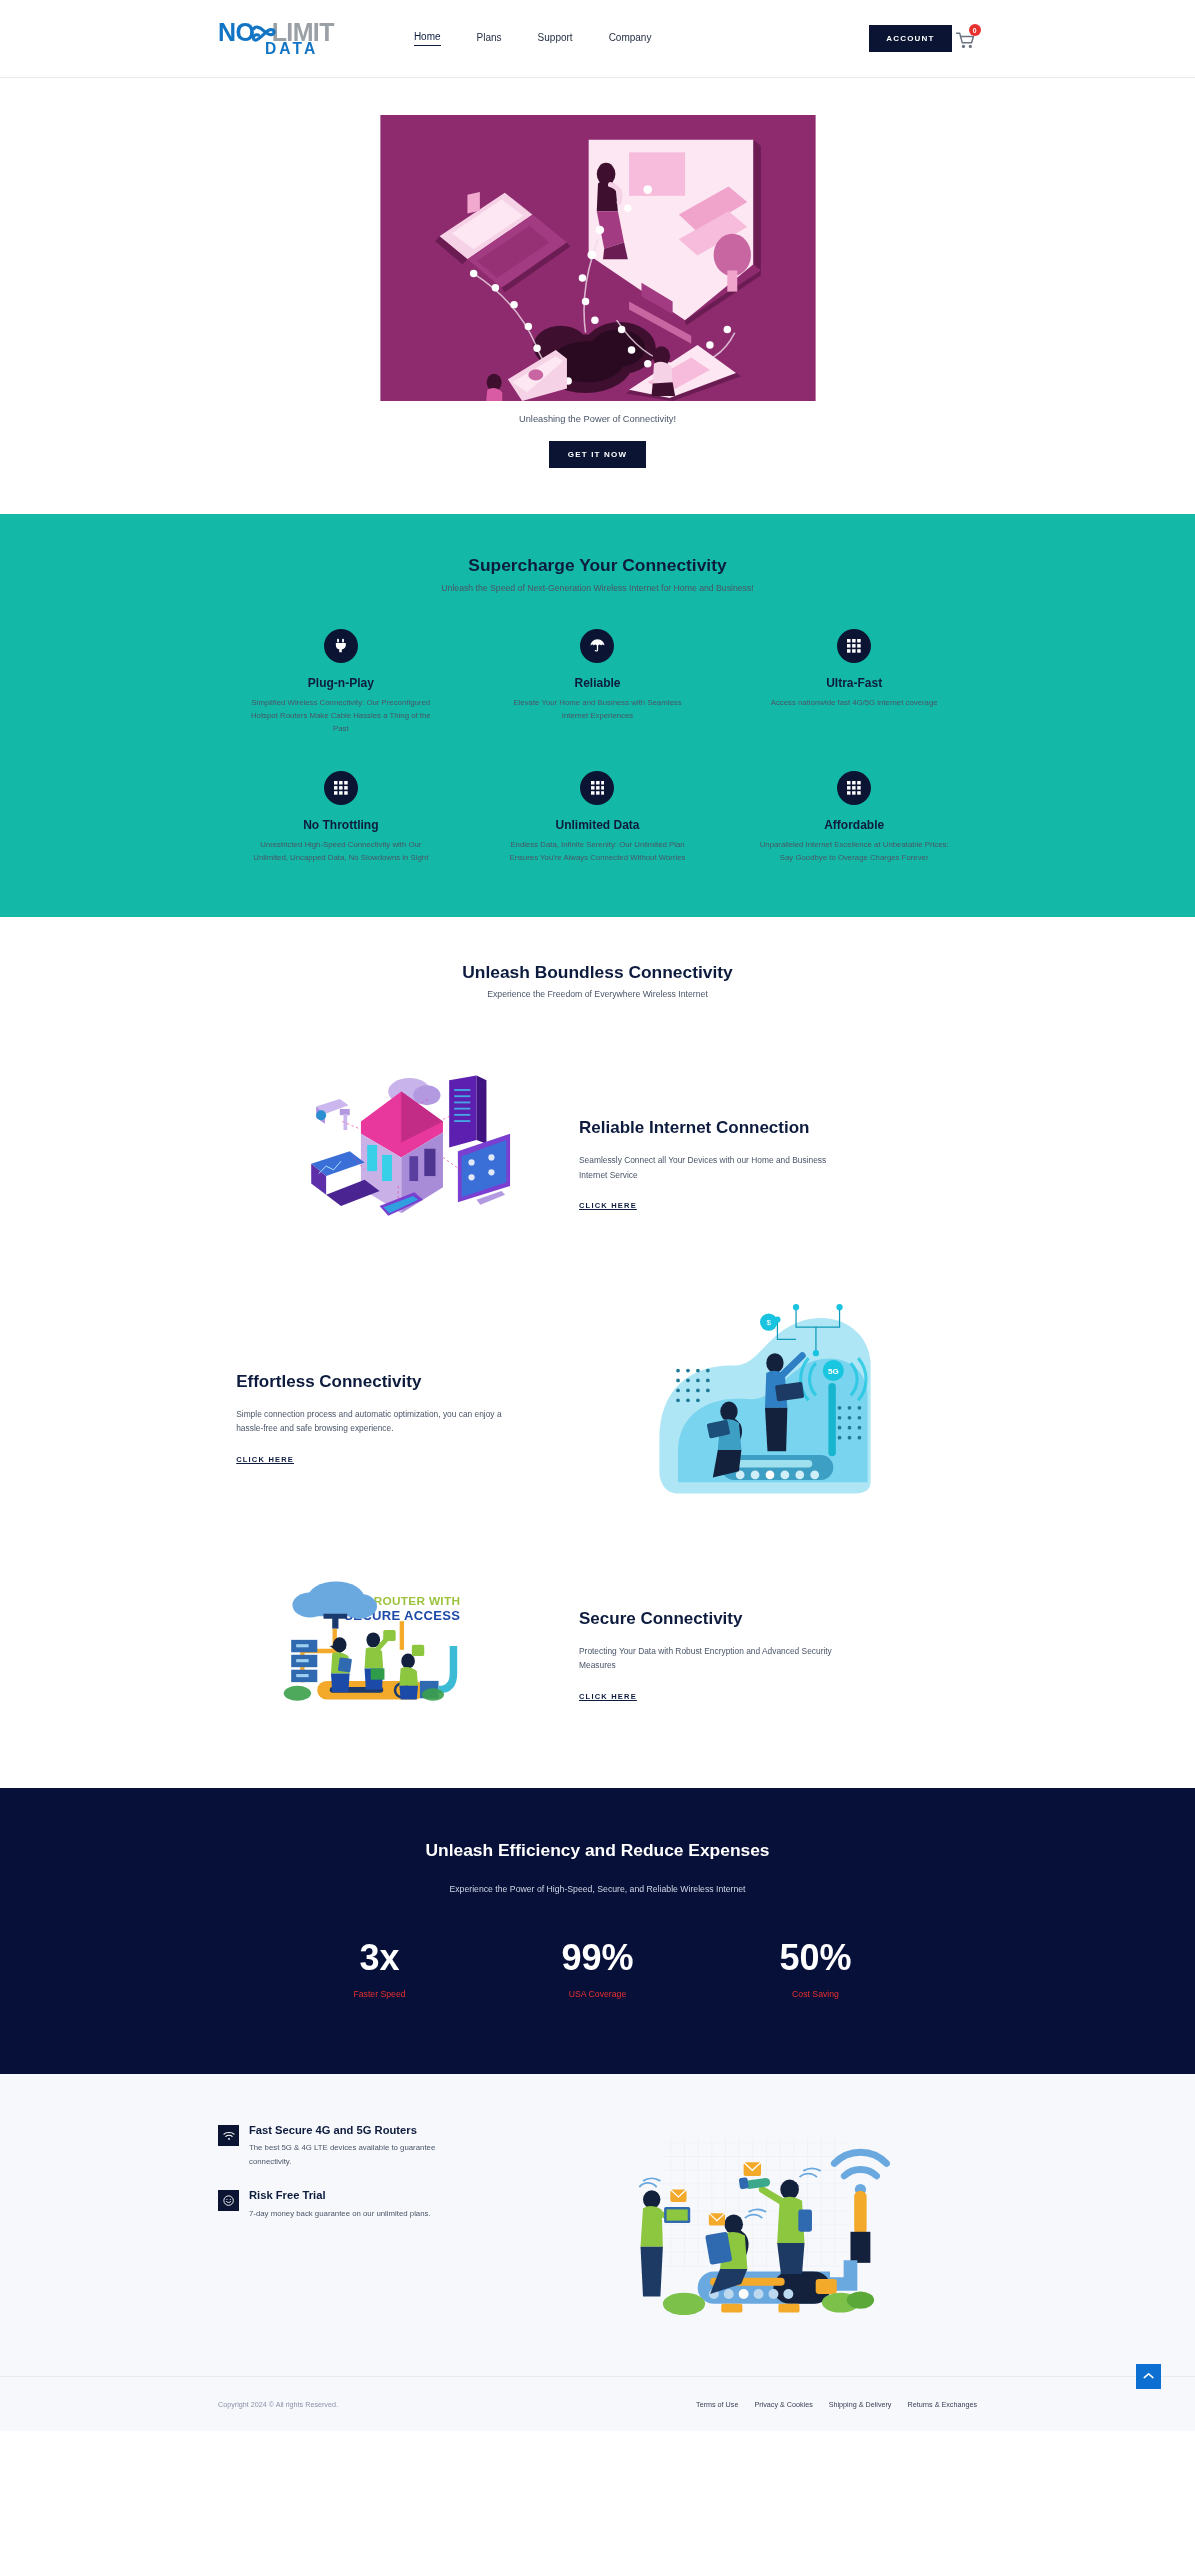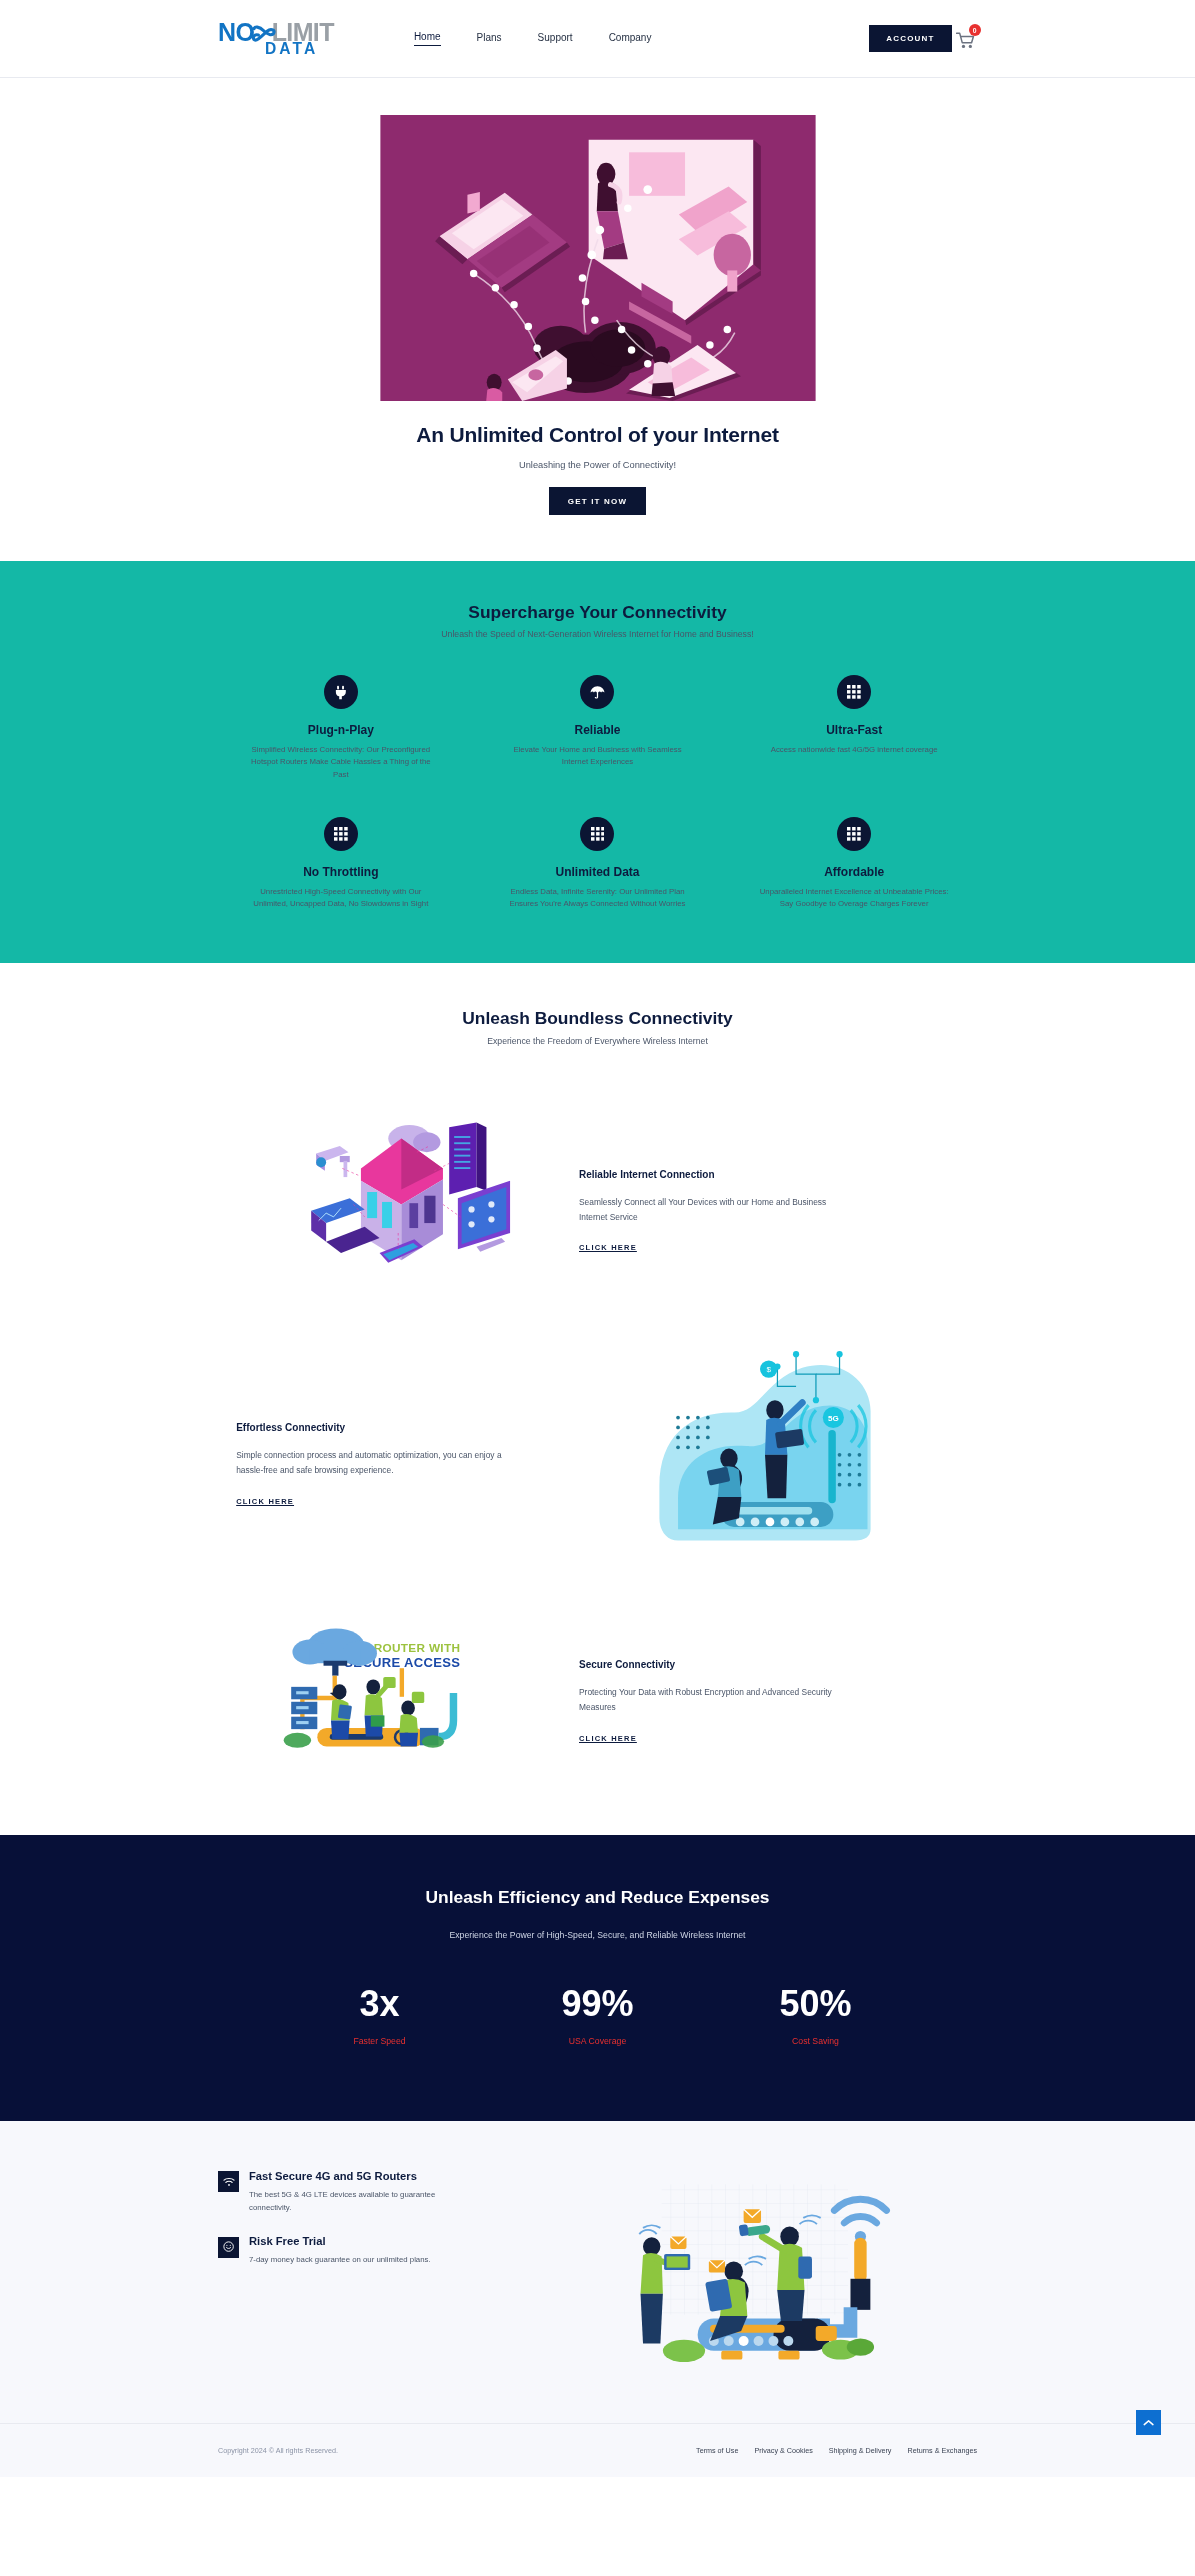--- a/index.html
+++ b/index.html
@@ -74,21 +74,21 @@
   .feat p{font-size:7.8px;color:#4a5568;line-height:1.65;margin-top:6.8px;}
 
   
   .boundless{background:#fff;padding:45px 0 25px;}
   .row{width:735px;margin:0 auto;display:flex;align-items:center;}
   .row.r1{margin-top:65px;}
   .row.r2{margin-top:68px;}
   .row.r3{margin-top:67px;}
   .row-art{flex:0 0 auto;}
   .row-txt{flex:1;}
-  .row-txt h3{font-size:10px;font-weight:bold;color:#0d1b3e;margin-top:36px;}
+  .row-txt h3{font-size:17px;font-weight:bold;color:#0d1b3e;margin-top:36px;}
   .row-txt p{font-size:8.4px;color:#4a5568;line-height:1.75;margin-top:15px;max-width:274px;}
   .clk{
     display:inline-block;margin-top:18.7px;font-size:7.5px;font-weight:bold;letter-spacing:1.2px;
     color:#0d1b3e;text-decoration:underline;cursor:pointer;
   }
 
   
   .stats{background:#071038;padding:52px 0 75px;margin-top:60px;}
   .stats h2{font-size:17.4px;font-weight:bold;color:#fff;text-align:center;}
   .stats .ssub{font-size:8.7px;color:#cfd6e6;text-align:center;margin-top:22.4px;}
@@ -254,21 +254,20 @@
         <path d="M440 400 Q452 392 468 404 L470 430 L438 432 Z" fill="#f6d2e6"></path>
         <path d="M438 432 L470 430 L474 452 L436 452 Z" fill="#3f0f30"></path>
       </g>
 
       <g>
         <ellipse cx="183" cy="430" rx="12" ry="14" fill="#3f0f30"></ellipse>
         <path d="M172 442 Q184 435 196 446 L196 462 L170 462 Z" fill="#d95ba3"></path>
       </g>
     </svg>
 
-    <h1>An Unlimited Control of your Internet</h1>
     <p>Unleashing the Power of Connectivity!</p>
     <button class="btn-primary">GET IT NOW</button>
   </section>
 
   <section class="features">
     <h2 class="sec-title">Supercharge Your Connectivity</h2>
     <p class="sec-sub">Unleash the Speed of Next-Generation Wireless Internet for Home and Business!</p>
 
     <div class="feat-grid">
 

